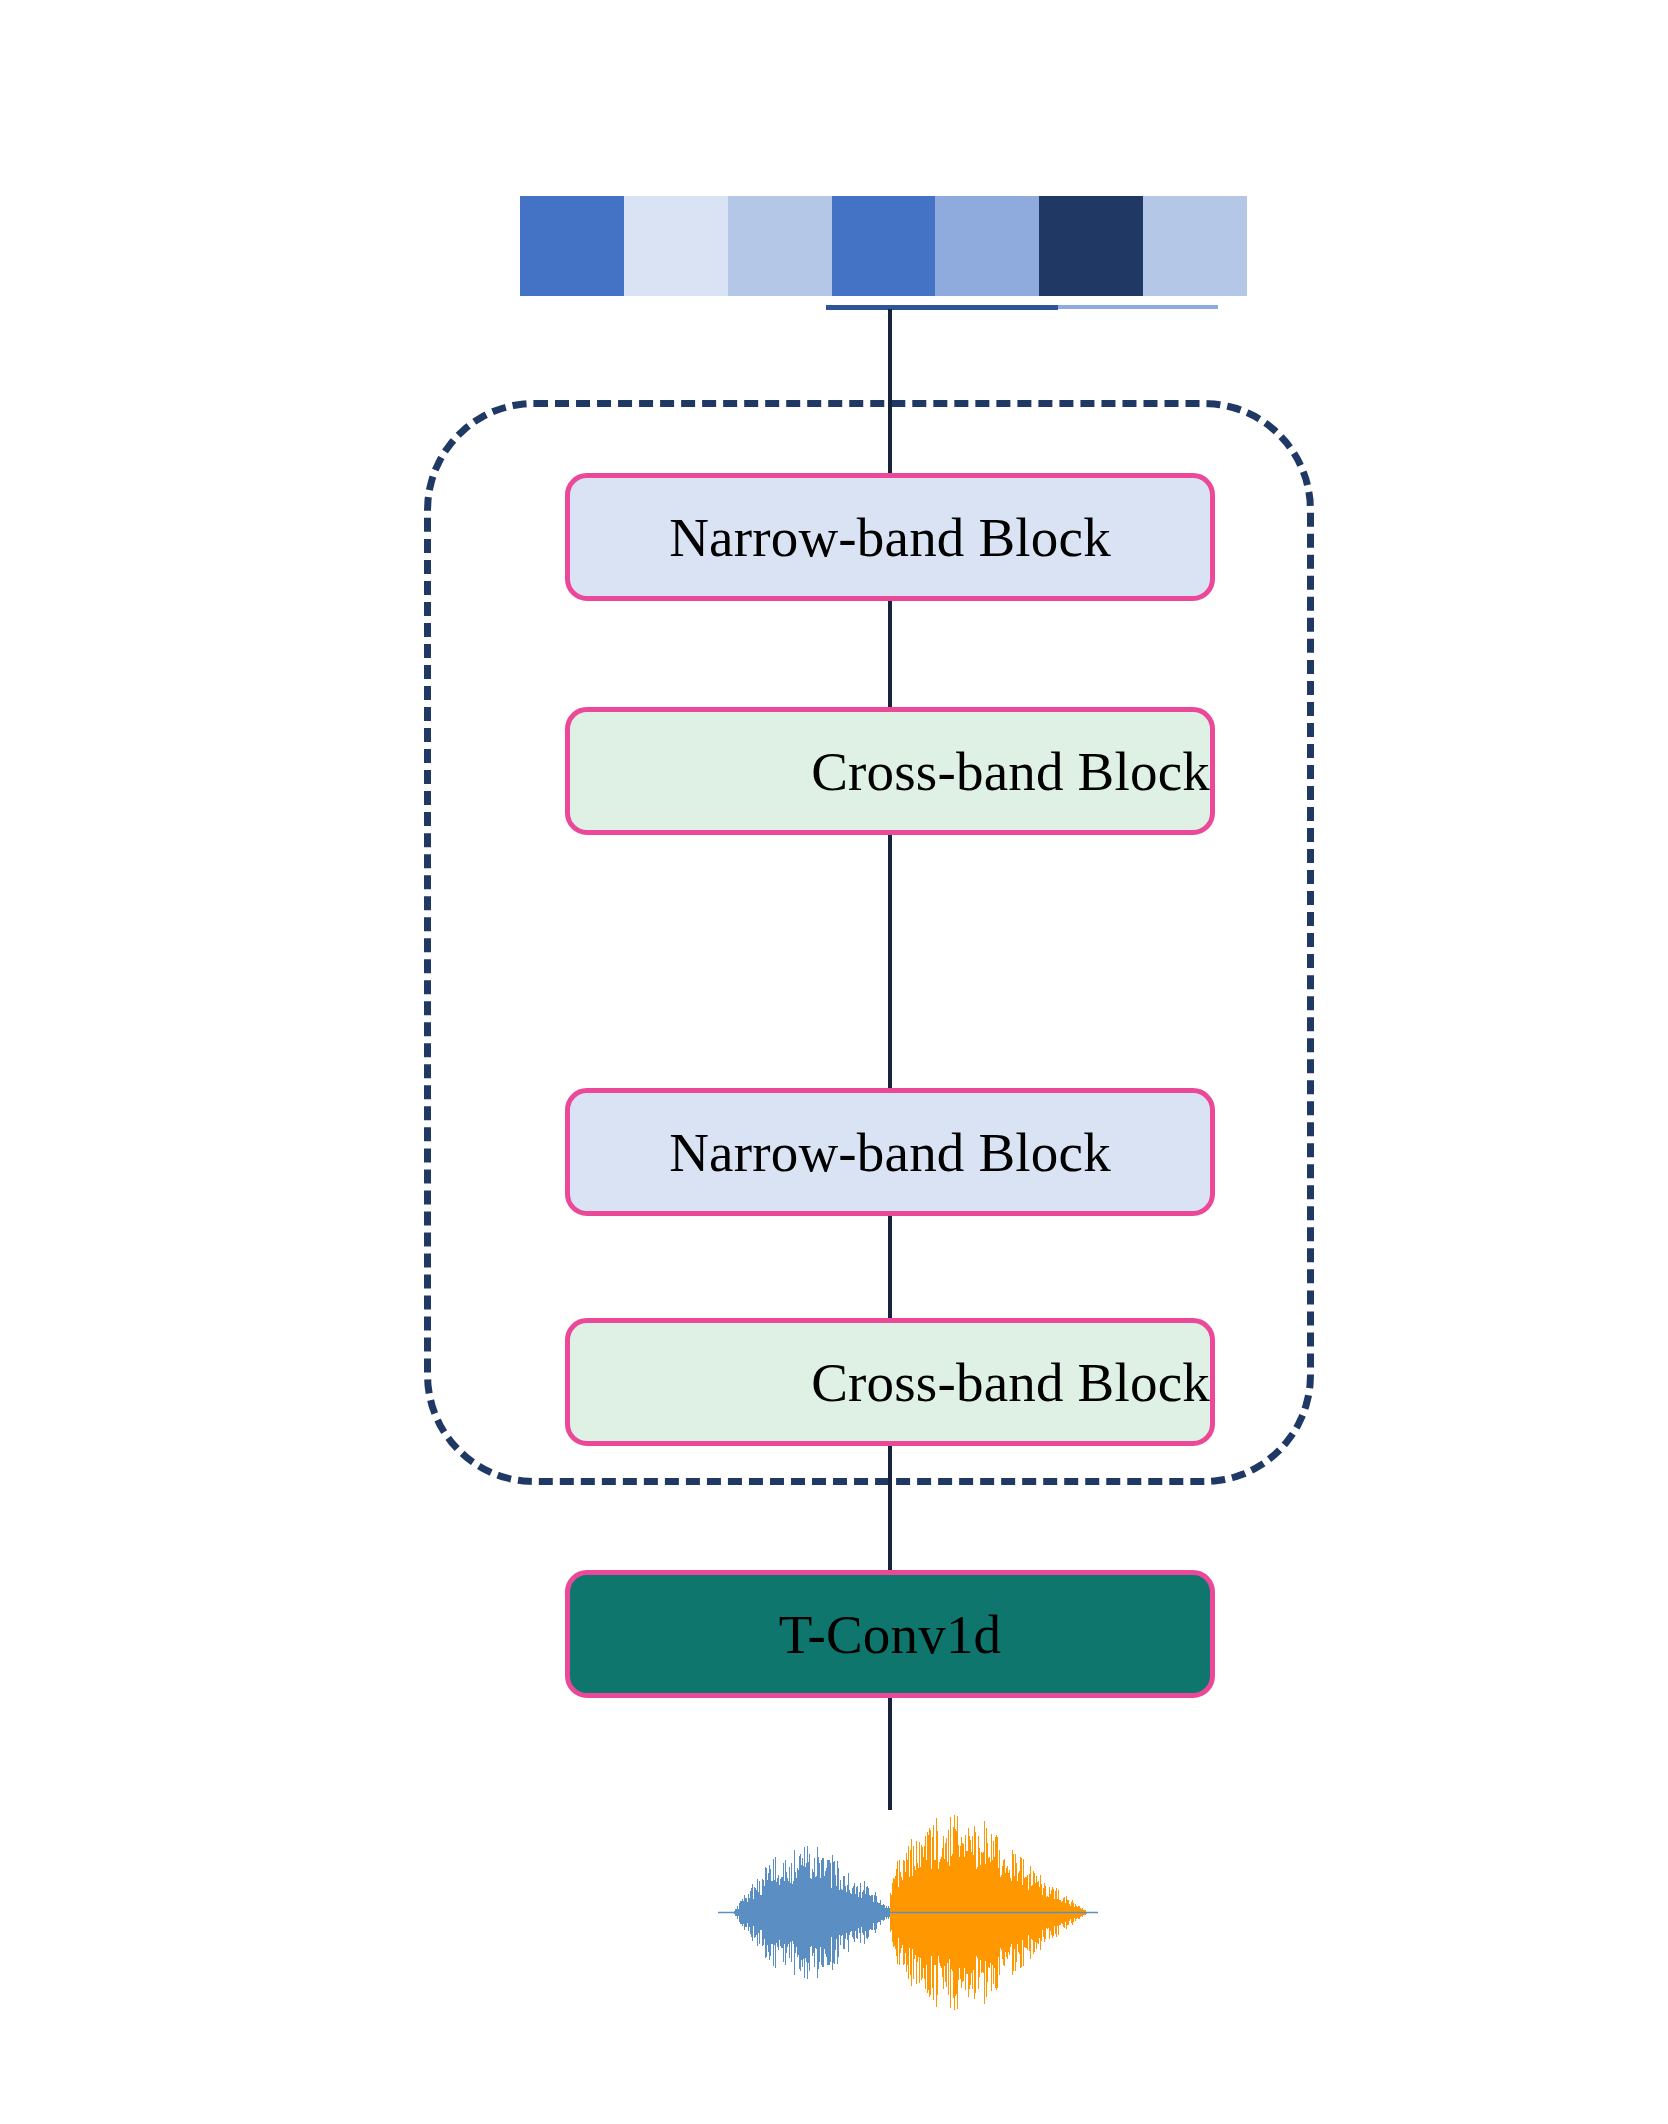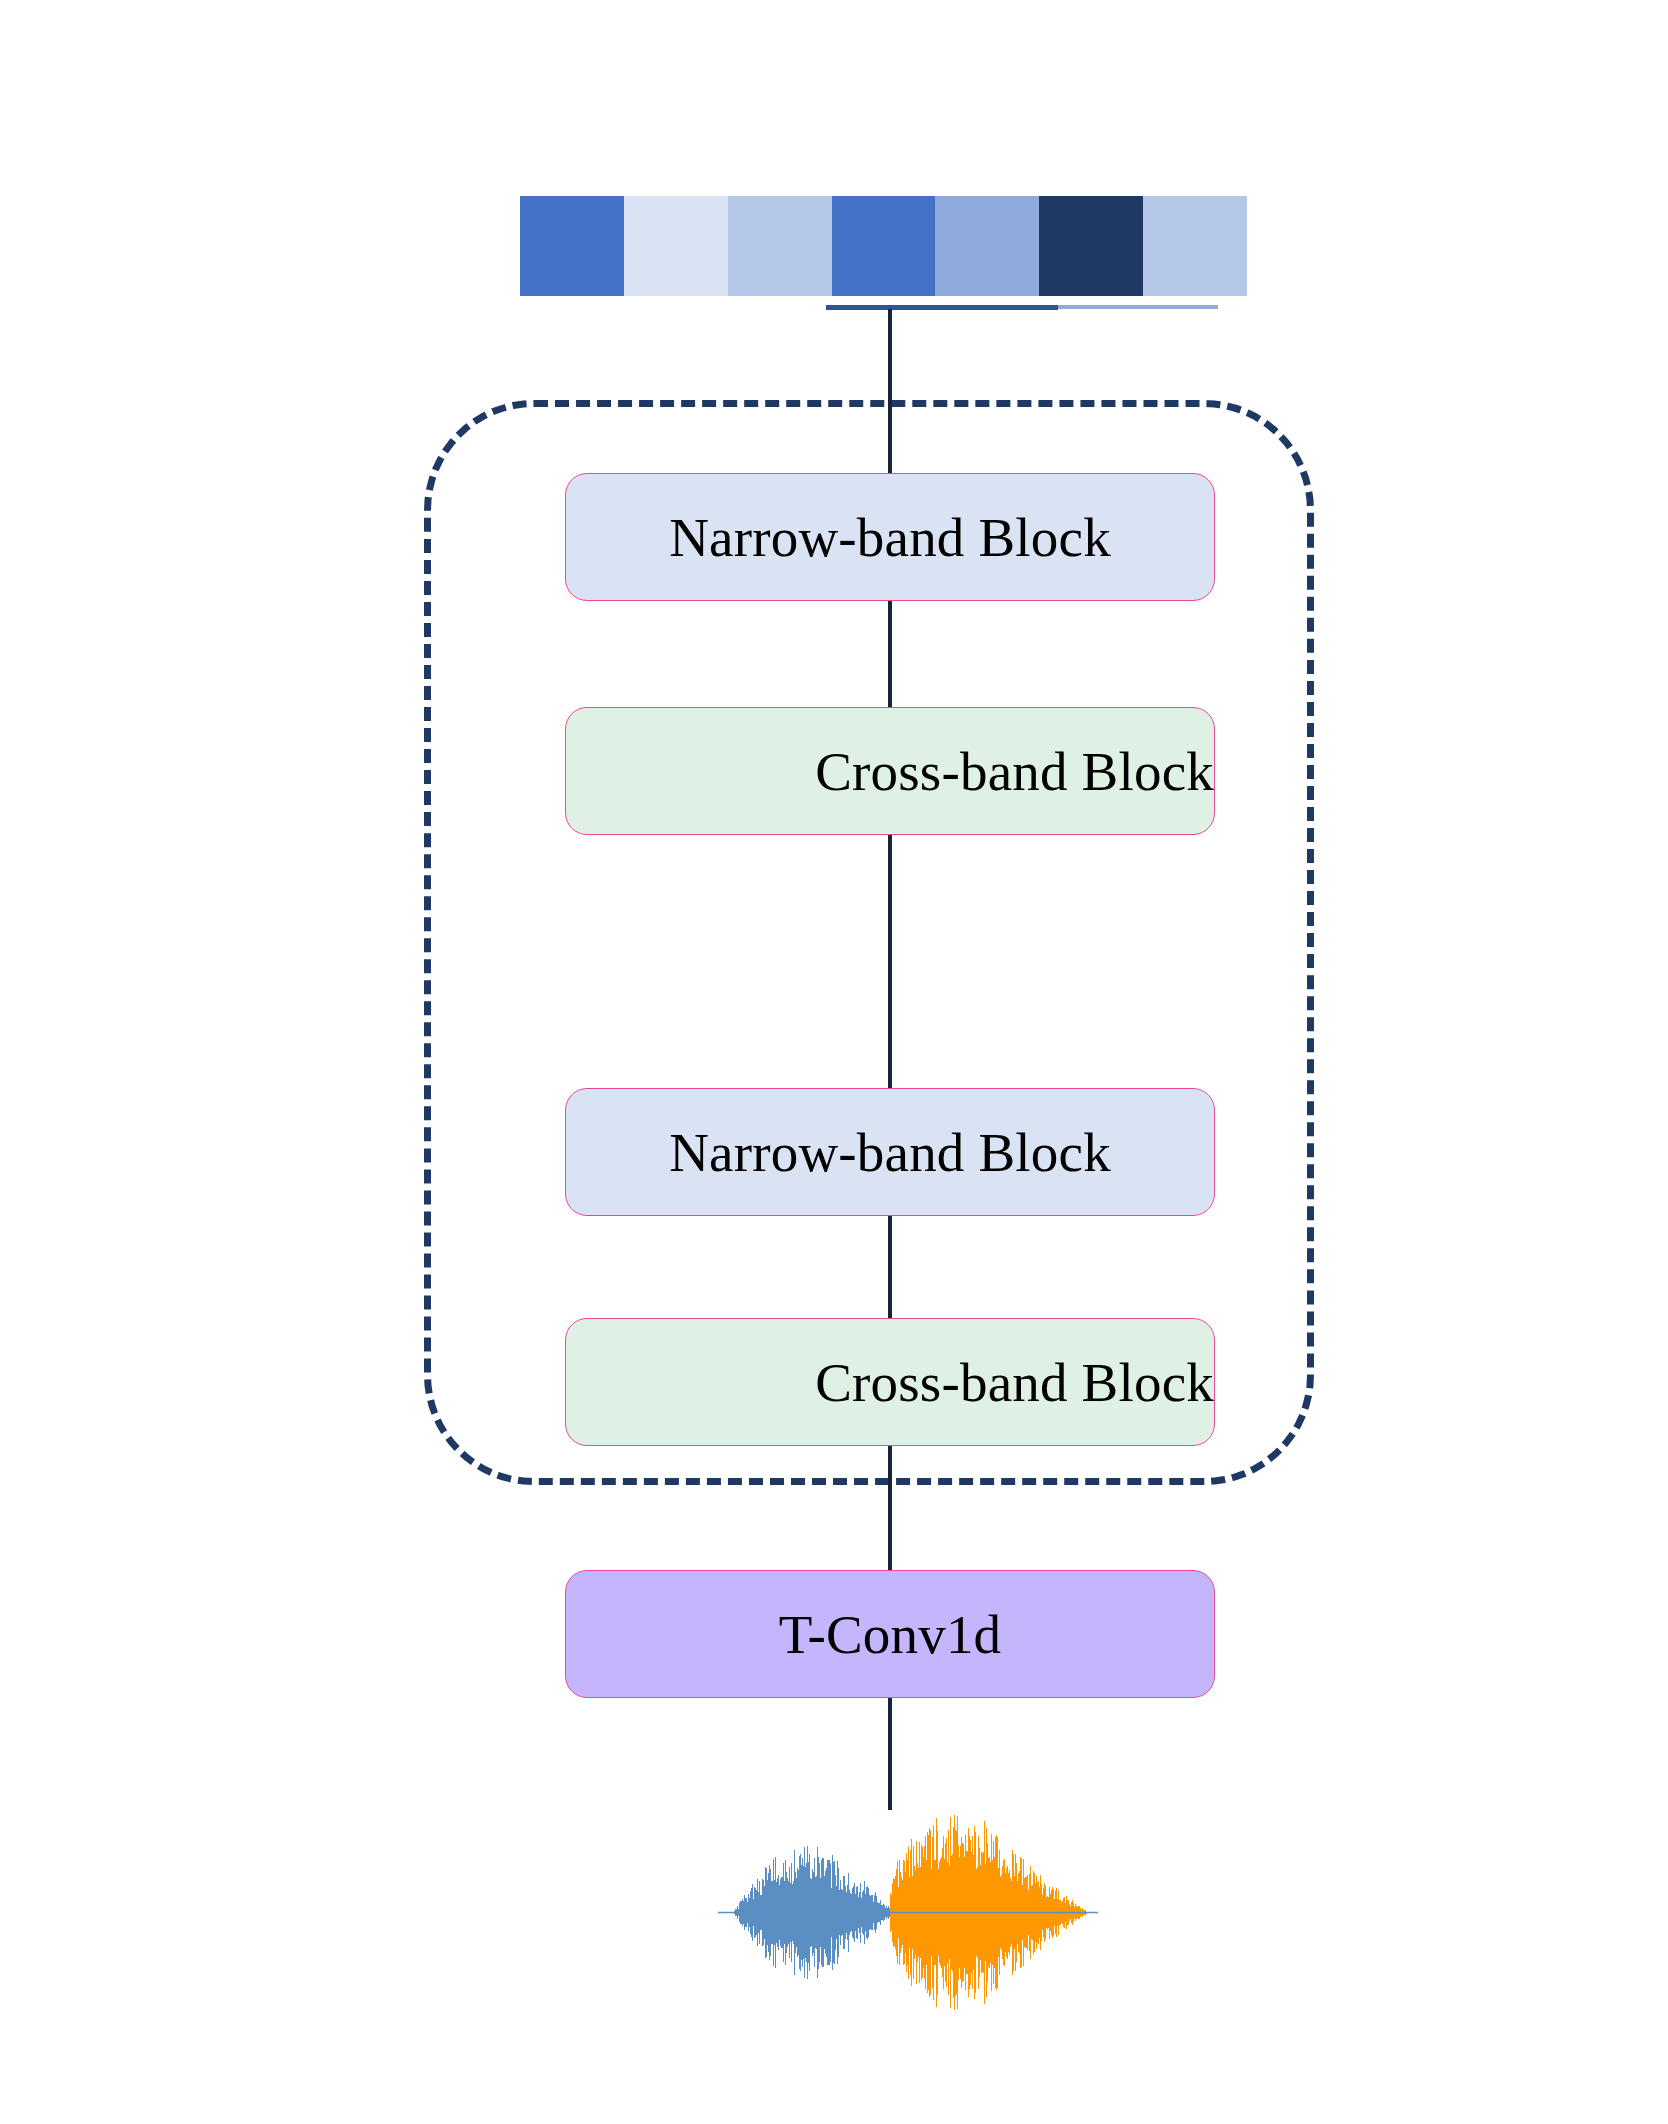--- a/index.html
+++ b/index.html
@@ -16,21 +16,21 @@
 
   
   .dashed-box{position:absolute;left:424px;top:400px;width:890px;height:1085px;
       border:7px dashed #1f3864;border-radius:110px;box-sizing:border-box;}
 
   
   .vline{position:absolute;width:4px;background:#17233d;}
 
   
   .pbox{position:absolute;left:565px;width:650px;height:128px;
-        border:1px solid #ec4899;border-radius:22px;box-sizing:border-box;
+        border:5px solid #ec4899;border-radius:22px;box-sizing:border-box;
         display:flex;align-items:center;justify-content:center;
         font-size:55px;color:#000000;letter-spacing:.2px;white-space:nowrap;}
   .pbox.narrow{background:#dae3f3;}
   .pbox.cross{background:#dff0e4;justify-content:flex-end;}
   .pbox.conv{background:#d9d9d9;}
 
   .b1{top:473px;}
   .b2{top:707px;}
   .b3{top:1088px;}
   .b4{top:1318px;}
@@ -70,21 +70,21 @@
   </div>
   <div class="pbox cross b2" style="background: rgb(223, 240, 228);">
     <span>Cross-band Block</span>
   </div>
   <div class="pbox narrow b3" style="background: rgb(218, 227, 243);">
     <span>Narrow-band Block</span>
   </div>
   <div class="pbox cross b4" style="background: rgb(223, 240, 228);">
     <span>Cross-band Block</span>
   </div>
-  <div class="pbox conv b5" style="background: #c4b5fd;">
+  <div class="pbox conv b5" style="background: #0f766e;">
     <span>T-Conv1d</span>
   </div>
 
   <svg class="wave" viewBox="0 0 380 215" preserveAspectRatio="none">
     <g id="wave-blue" shape-rendering="crispEdges">
         <rect x="1.00" y="107.00" width="1.1" height="0.99" fill="#5b8fc4"></rect>
         <rect x="2.00" y="106.85" width="1.1" height="1.30" fill="#5b8fc4"></rect>
         <rect x="4.00" y="106.77" width="1.1" height="1.46" fill="#5b8fc4"></rect>
         <rect x="5.00" y="106.83" width="1.1" height="1.34" fill="#5b8fc4"></rect>
         <rect x="6.00" y="106.70" width="1.1" height="1.61" fill="#5b8fc4"></rect>

